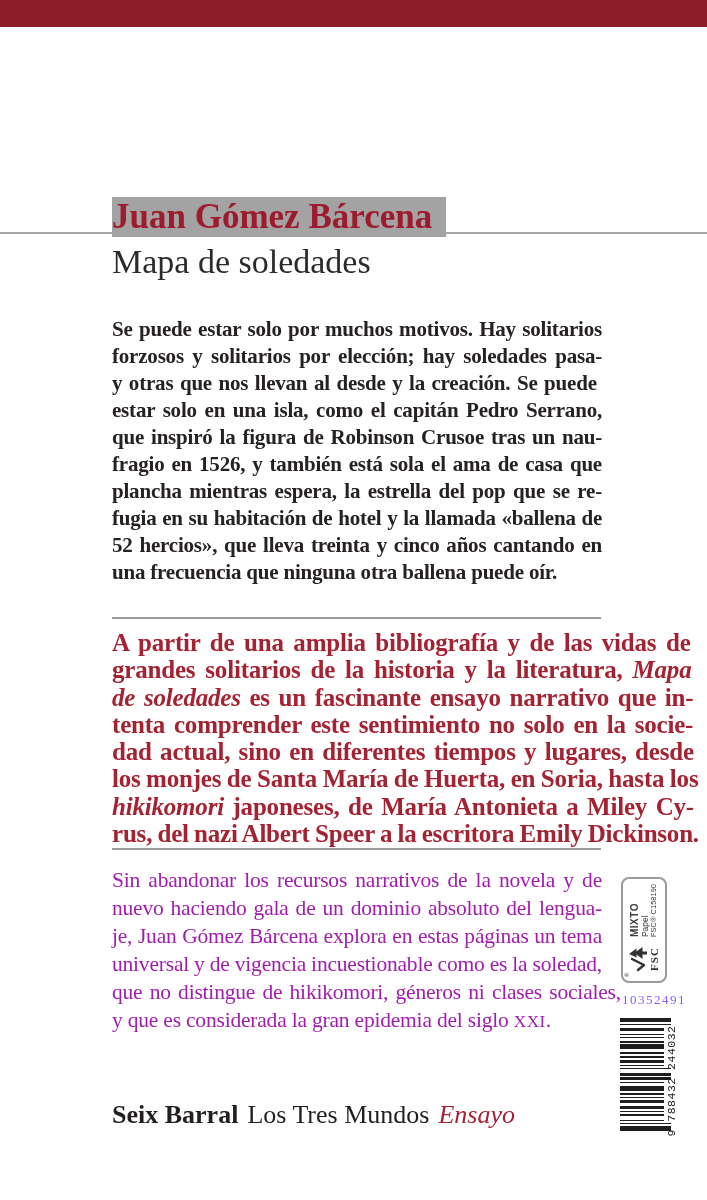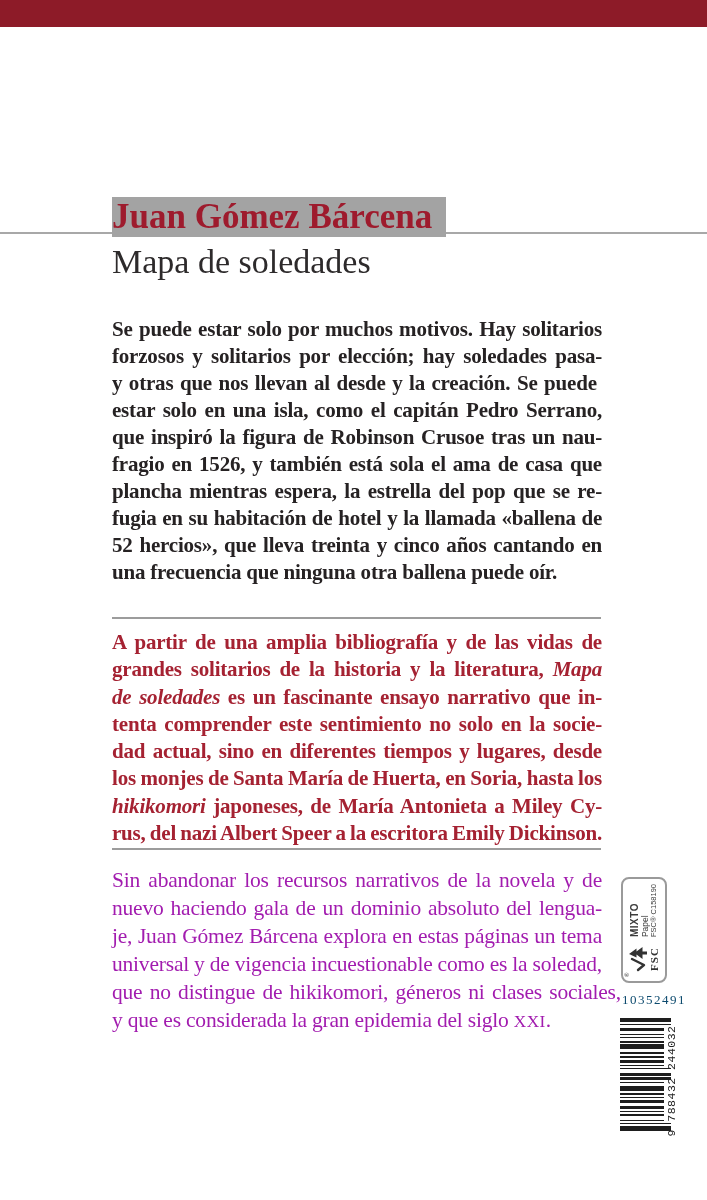--- a/index.html
+++ b/index.html
@@ -6,21 +6,21 @@
   .page{position:relative;width:707px;height:1200px;background:#ffffff;overflow:hidden;
         font-family:"Liberation Serif",serif;}
   .topbar{position:absolute;left:0;top:0;width:707px;height:27px;background:#8d1b28;}
   .author{position:absolute;left:112px;top:197px;z-index:2;background:#a3a3a3;
           padding-right:14px;font-weight:bold;font-size:35px;line-height:40px;color:#9e1b2d;}
   .rule-full{position:absolute;left:0;top:232px;width:707px;height:2px;background:#a8a8a8;z-index:1;}
   .title{position:absolute;left:112px;top:243px;font-size:34px;line-height:38px;color:#2d2a2b;}
   .para{position:absolute;left:112px;width:490px;}
   .p0{top:316px;font-weight:bold;color:#262223;font-size:21px;}
   .p0 .pline{height:27px;line-height:27px;}
-  .p1{top:629px;font-weight:bold;color:#a52232;font-size:21px;}
+  .p1{top:629px;font-weight:bold;color:#a52232;font-size:25px;}
   .p1 .pline{height:27.3px;line-height:27.3px;}
   .p2{top:866px;color:#a21caf;font-size:21.5px;}
   .p2 .pline{height:28px;line-height:28px;}
   .pline{display:block;white-space:pre;width:max-content;transform-origin:0 50%;letter-spacing:-0.2px;}
   .seg-i{font-style:italic;}
   .seg-sc{font-size:0.8em;letter-spacing:0.5px;}
   .rule-mid{position:absolute;left:112px;width:489px;height:2px;background:#9c9c9c;}
   .rule-a{top:617px;}
   .rule-b{top:848px;}
   .imprint{position:absolute;left:112px;top:1100px;font-size:26px;line-height:30px;color:#231f20;white-space:pre;}
@@ -36,21 +36,21 @@
              font-family:"Liberation Sans",sans-serif;color:#3c3c3c;}
   .fsc-logo{display:flex;flex-direction:column;align-items:center;width:34px;position:relative;}
   .fsc-reg{position:absolute;left:-1px;top:-4px;font-size:6px;}
   .fsc-word{font-weight:bold;font-size:11px;letter-spacing:1px;color:#333;font-family:"Liberation Serif",serif;}
   .fsc-text{display:flex;flex-direction:column;justify-content:center;line-height:1.15;}
   .fsc-mixto{font-weight:bold;font-size:10px;letter-spacing:0.5px;}
   .fsc-papel{font-size:8.5px;}
   .fsc-code{font-size:7.5px;white-space:nowrap;}
   
   .itemnum{position:absolute;left:622px;top:992px;width:58px;text-align:center;
-           font-size:13px;letter-spacing:1.5px;color:#0c4a6e;font-family:"Liberation Serif",serif;}
+           font-size:13px;letter-spacing:1.5px;color:#8b5cf6;font-family:"Liberation Serif",serif;}
   
   .barcode{position:absolute;left:620px;top:1018px;width:52px;height:114px;overflow:hidden;}
   .bc-bar{background:#1e1e1e;width:44px;}
   .bc-guard{width:51px;}
   .ean-outer{position:absolute;left:663px;top:1016px;width:18px;height:130px;}
   .ean-inner{position:absolute;left:-56px;top:56px;width:130px;height:18px;
              transform:rotate(-90deg);font-family:"Liberation Mono",monospace;
              font-size:11.5px;line-height:18px;letter-spacing:0.5px;color:#222;
              text-align:center;white-space:pre;}
 </style>
@@ -93,20 +93,21 @@
 
   <div class="para p2">
       <span class="pline" style="word-spacing: 3.06076px;"><span>Sin abandonar los recursos narrativos de la novela y de</span></span>
       <span class="pline" style="word-spacing: 1.84766px;"><span>nuevo haciendo gala de un dominio absoluto del lengua-</span></span>
       <span class="pline" style="word-spacing: 0.477431px;"><span>je, Juan Gómez Bárcena explora en estas páginas un tema</span></span>
       <span class="pline" style="word-spacing: -0.0644531px;"><span>universal y de vigencia incuestionable como es la soledad,</span></span>
       <span class="pline" style="word-spacing: 2.09961px;"><span>que no distingue de hikikomori, géneros ni clases sociales,</span></span>
       <span class="pline"><span>y que es considerada la gran epidemia del siglo </span><span class="seg-sc">XXI</span><span>.</span></span>
     </div>
 
+  <div class="imprint"><span class="pub">Seix Barral</span><span class="coll">Los Tres Mundos</span><span class="ser">Ensayo</span></div>
 
   <div class="fsc-outer">
     <div class="fsc-inner">
       <div class="fsc-logo">
         <span class="fsc-reg">®</span>
         <svg width="26" height="20" viewBox="0 0 26 20">
           <path d="M2 10 L7 16 L13 4" fill="none" stroke="#333" stroke-width="2.4" stroke-linecap="round" stroke-linejoin="round"></path>
           <path d="M18 1 l5.5 7.5 h-3 l4.5 6 h-4.5 v4.5 h-3 v-4.5 h-4.5 l4.5 -6 h-3 z" fill="#333"></path>
         </svg>
         <span class="fsc-word">FSC</span>

